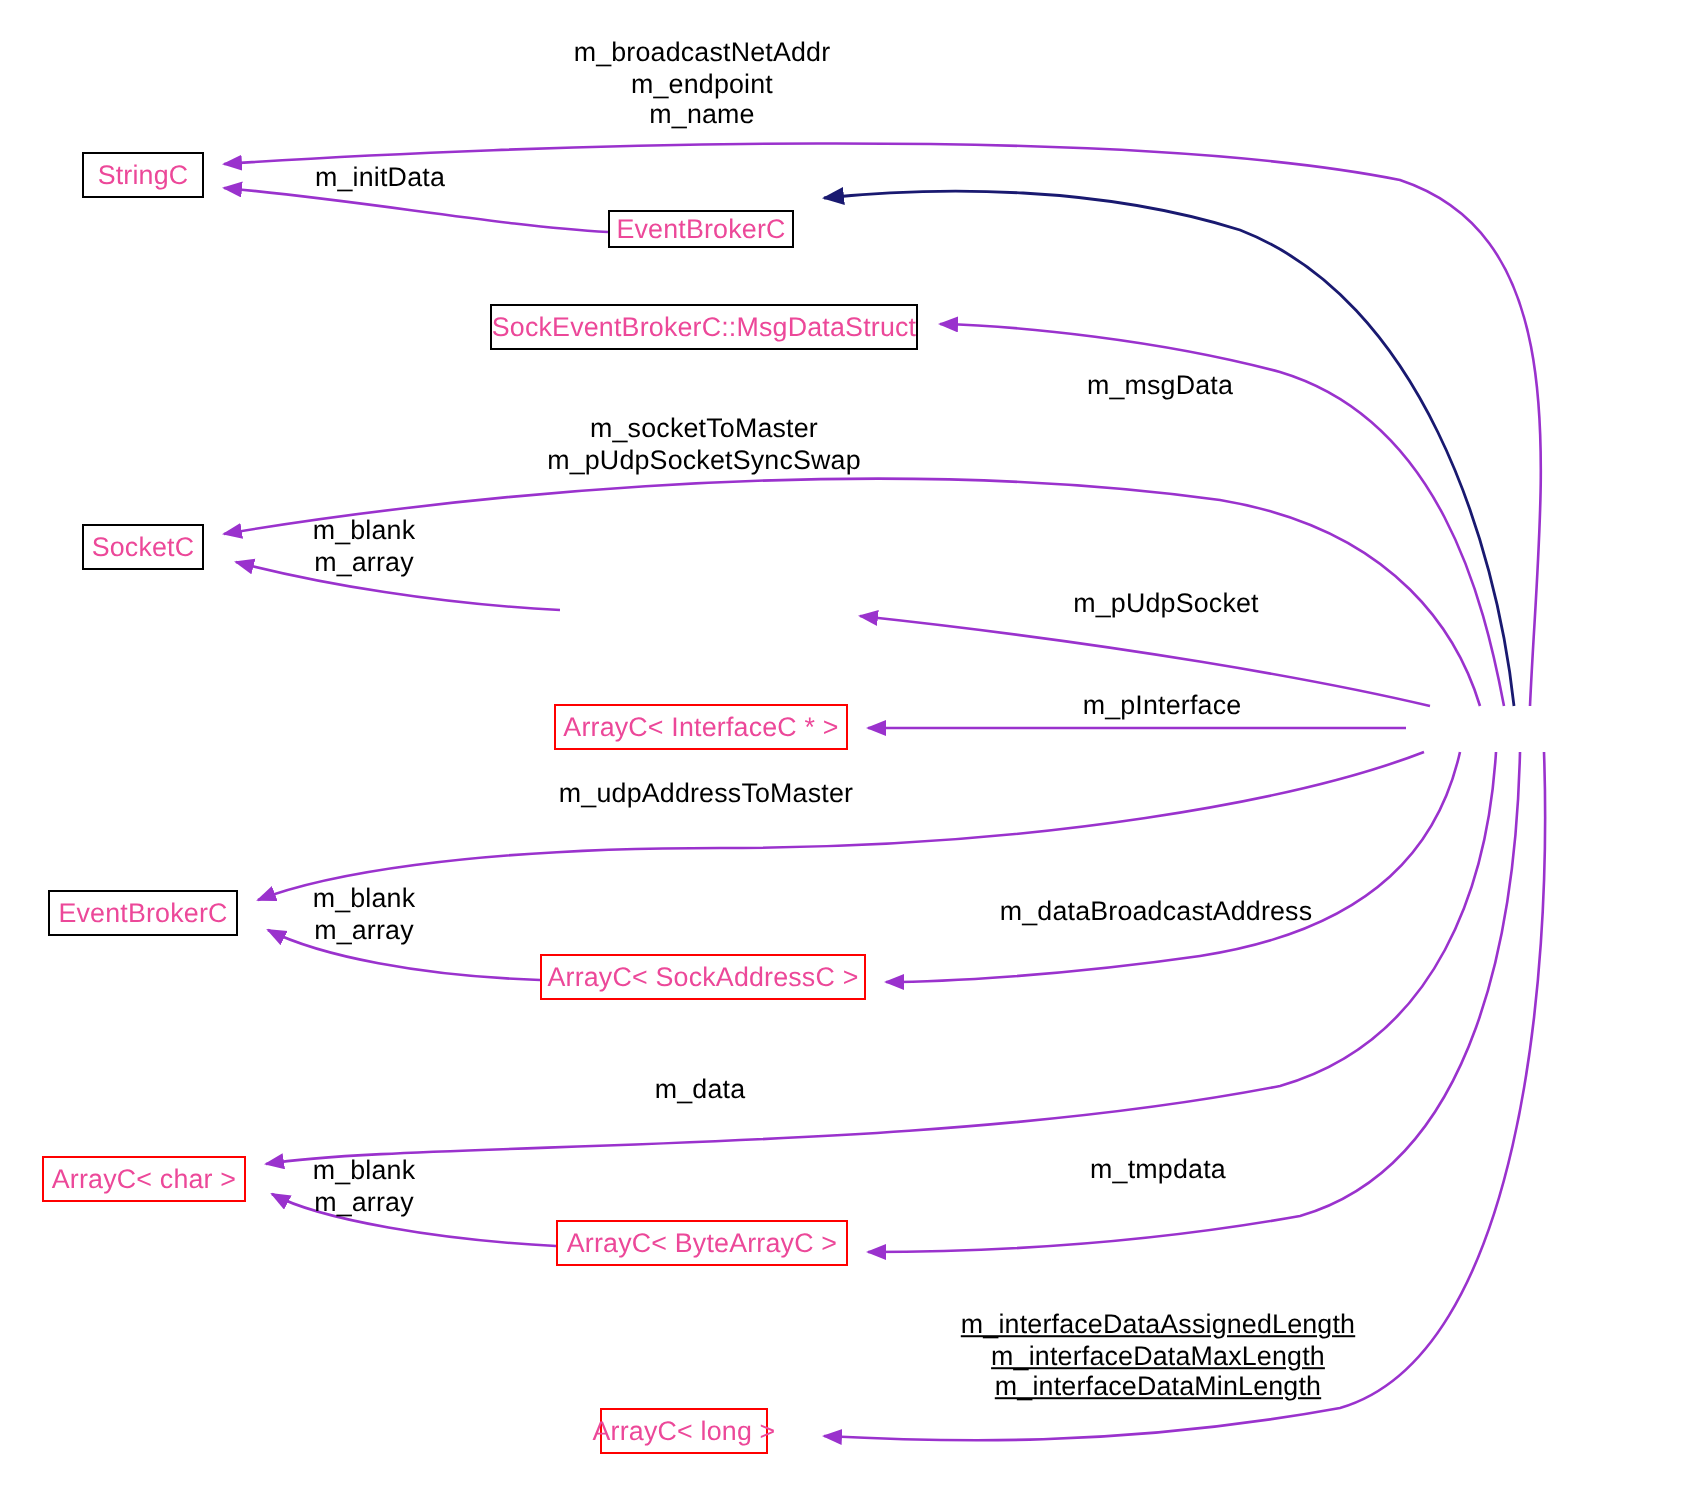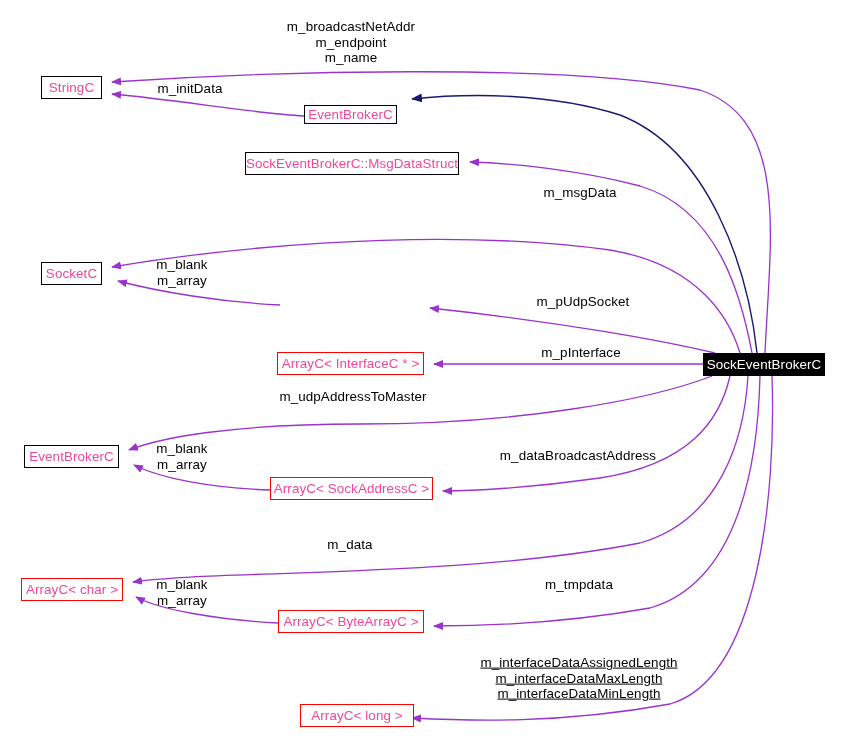--- a/index.html
+++ b/index.html
@@ -134,36 +134,35 @@
   </div>
 
   <div class="node tmpl" style="left:21px; top:578px; width:102px; height:23px;">
     <span>ArrayC&lt; char &gt;</span>
   </div>
 
   <div class="node tmpl" style="left:278px; top:610px; width:146px; height:23px;">
     <span>ArrayC&lt; ByteArrayC &gt;</span>
   </div>
 
-  <div class="node tmpl" style="left:300px; top:704px; width:114px; height:23px;">
+  <div class="node tmpl" style="left:300px; top:704px; width:84px; height:23px;">
     <span>ArrayC&lt; long &gt;</span>
   </div>
 
-  <div class="node root" style="left:703px; top:353px; width:122px; height:23px;">
-    <span>SockEventBrokerC</span>
-  </div>
 
   <div class="edge-label" style="left:351px; top:42px; transform:translate(-50%,-50%);">m_broadcastNetAddr
 m_endpoint
 m_name</div>
 
   <div class="edge-label" style="left:190px; top:89px; transform:translate(-50%,-50%);">m_initData</div>
 
   <div class="edge-label" style="left:580px; top:153px; transform:translate(-50%,-50%);margin-top:40px;">m_msgData</div>
 
+  <div class="edge-label" style="left:352px; top:222px; transform:translate(-50%,-50%);">m_socketToMaster
+m_pUdpSocketSyncSwap</div>
 
   <div class="edge-label" style="left:182px; top:273px; transform:translate(-50%,-50%);">m_blank
 m_array</div>
 
   <div class="edge-label" style="left:583px; top:302px; transform:translate(-50%,-50%);">m_pUdpSocket</div>
 
   <div class="edge-label" style="left:581px; top:353px; transform:translate(-50%,-50%);">m_pInterface</div>
 
   <div class="edge-label" style="left:353px; top:397px; transform:translate(-50%,-50%);">m_udpAddressToMaster</div>
 

